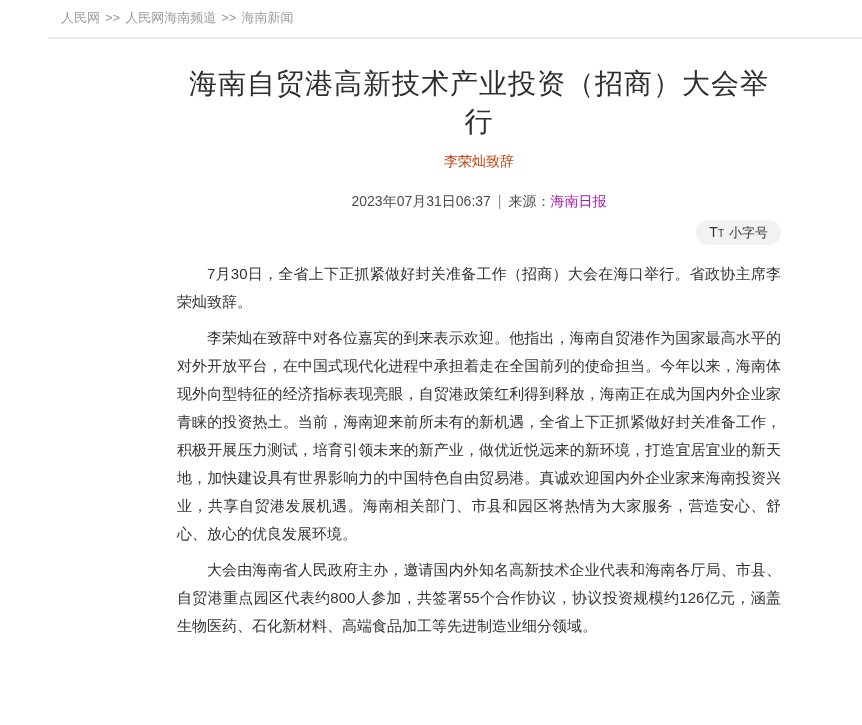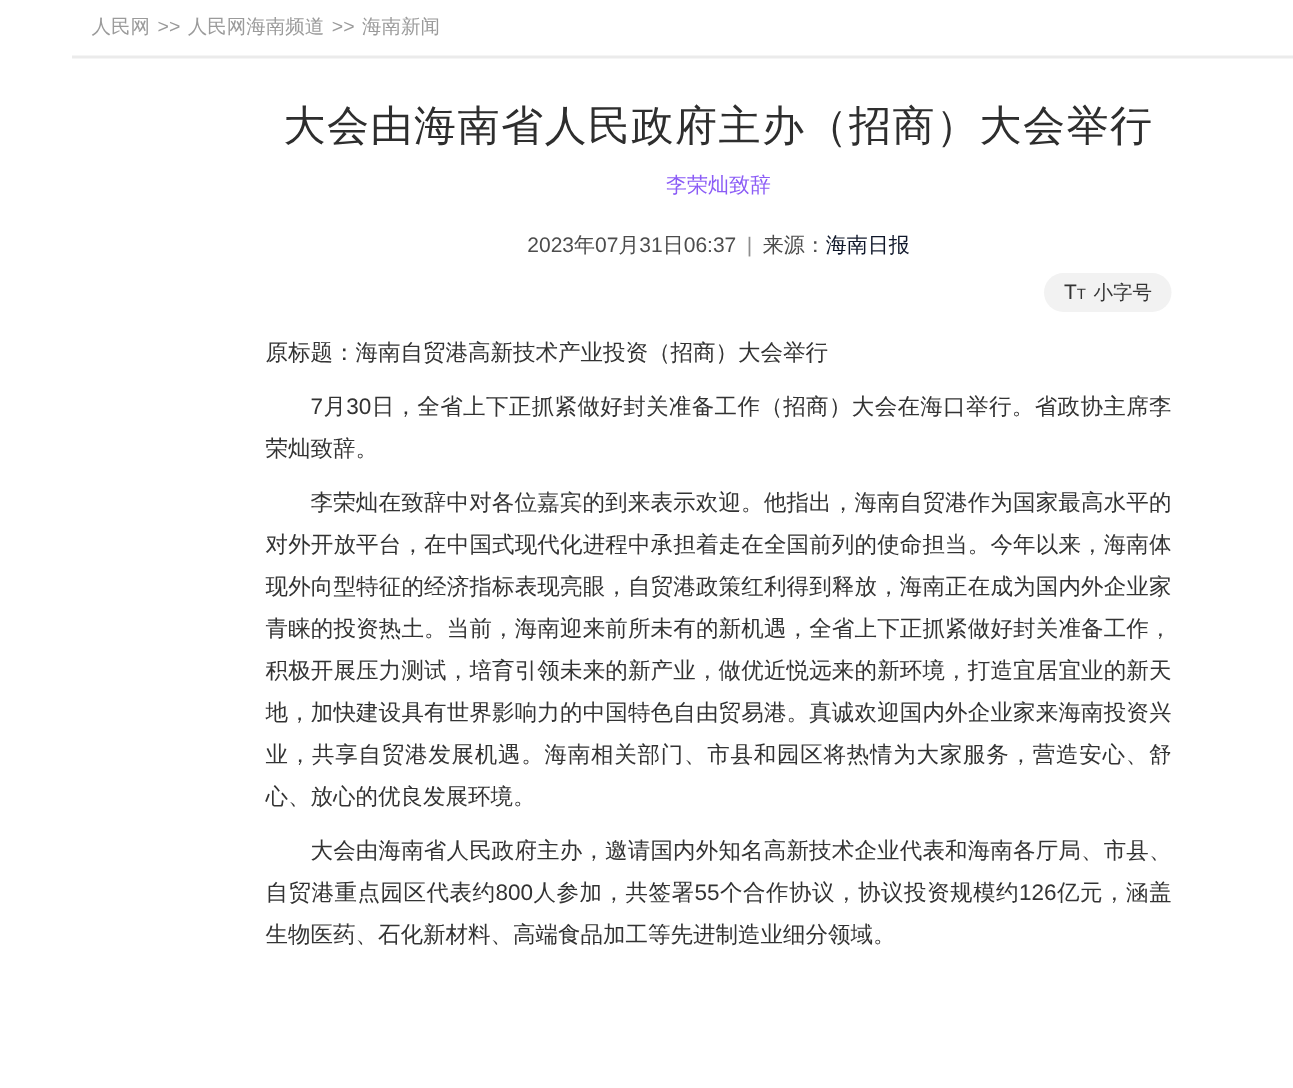--- a/index.html
+++ b/index.html
@@ -42,34 +42,34 @@
     font-weight: 400;
     color: #2e2e2e;
     text-align: center;
     line-height: 38px;
     letter-spacing: 1px;
   }
   .subtitle {
     margin-top: 12px;
     text-align: center;
     font-size: 14px;
-    color: #8b5cf6;
+    color: #c2410c;
   }
   .meta {
     margin-top: 22px;
     text-align: center;
     font-size: 14px;
     color: #4c4c4c;
   }
   .meta-divider {
     margin: 0 7px;
     color: #8d8d8d;
   }
   .meta a {
-    color: #0f172a;
+    color: #a21caf;
     text-decoration: none;
     cursor: pointer;
   }
   .toolbar {
     text-align: right;
     margin-top: 9px;
     height: 26px;
   }
   .font-size-pill {
     display: inline-flex;
@@ -105,38 +105,37 @@
 <body>
 
 <div class="page">
 
   <div class="breadcrumb-bar">
     <a href="#">人民网</a><span class="crumb-sep">&gt;&gt;</span><a href="#">人民网海南频道</a><span class="crumb-sep">&gt;&gt;</span><a href="#">海南新闻</a>
   </div>
 
   <div class="content">
 
-    <h1 class="title">大会由海南省人民政府主办（招商）大会举行</h1>
+    <h1 class="title">海南自贸港高新技术产业投资（招商）大会举行</h1>
 
     <div class="subtitle">李荣灿致辞</div>
 
     <div class="meta">
       <span>2023年07月31日06:37</span><span class="meta-divider">|</span><span>来源：</span><a href="#">海南日报</a>
     </div>
 
     <div class="toolbar">
       <button class="font-size-pill">
         <span class="t-large">T</span>
           <span class="t-small">T</span>
           <span class="pill-label">小字号</span>
       </button>
     </div>
 
     <div class="article-body">
-      <p class="no-indent">原标题：海南自贸港高新技术产业投资（招商）大会举行</p>
       <p>7月30日，全省上下正抓紧做好封关准备工作（招商）大会在海口举行。省政协主席李荣灿致辞。</p>
       <p>李荣灿在致辞中对各位嘉宾的到来表示欢迎。他指出，海南自贸港作为国家最高水平的对外开放平台，在中国式现代化进程中承担着走在全国前列的使命担当。今年以来，海南体现外向型特征的经济指标表现亮眼，自贸港政策红利得到释放，海南正在成为国内外企业家青睐的投资热土。当前，海南迎来前所未有的新机遇，全省上下正抓紧做好封关准备工作，积极开展压力测试，培育引领未来的新产业，做优近悦远来的新环境，打造宜居宜业的新天地，加快建设具有世界影响力的中国特色自由贸易港。真诚欢迎国内外企业家来海南投资兴业，共享自贸港发展机遇。海南相关部门、市县和园区将热情为大家服务，营造安心、舒心、放心的优良发展环境。</p>
       <p>大会由海南省人民政府主办，邀请国内外知名高新技术企业代表和海南各厅局、市县、自贸港重点园区代表约800人参加，共签署55个合作协议，协议投资规模约126亿元，涵盖生物医药、石化新材料、高端食品加工等先进制造业细分领域。</p>
 
     </div>
 
   </div>
 
 </div>
 

